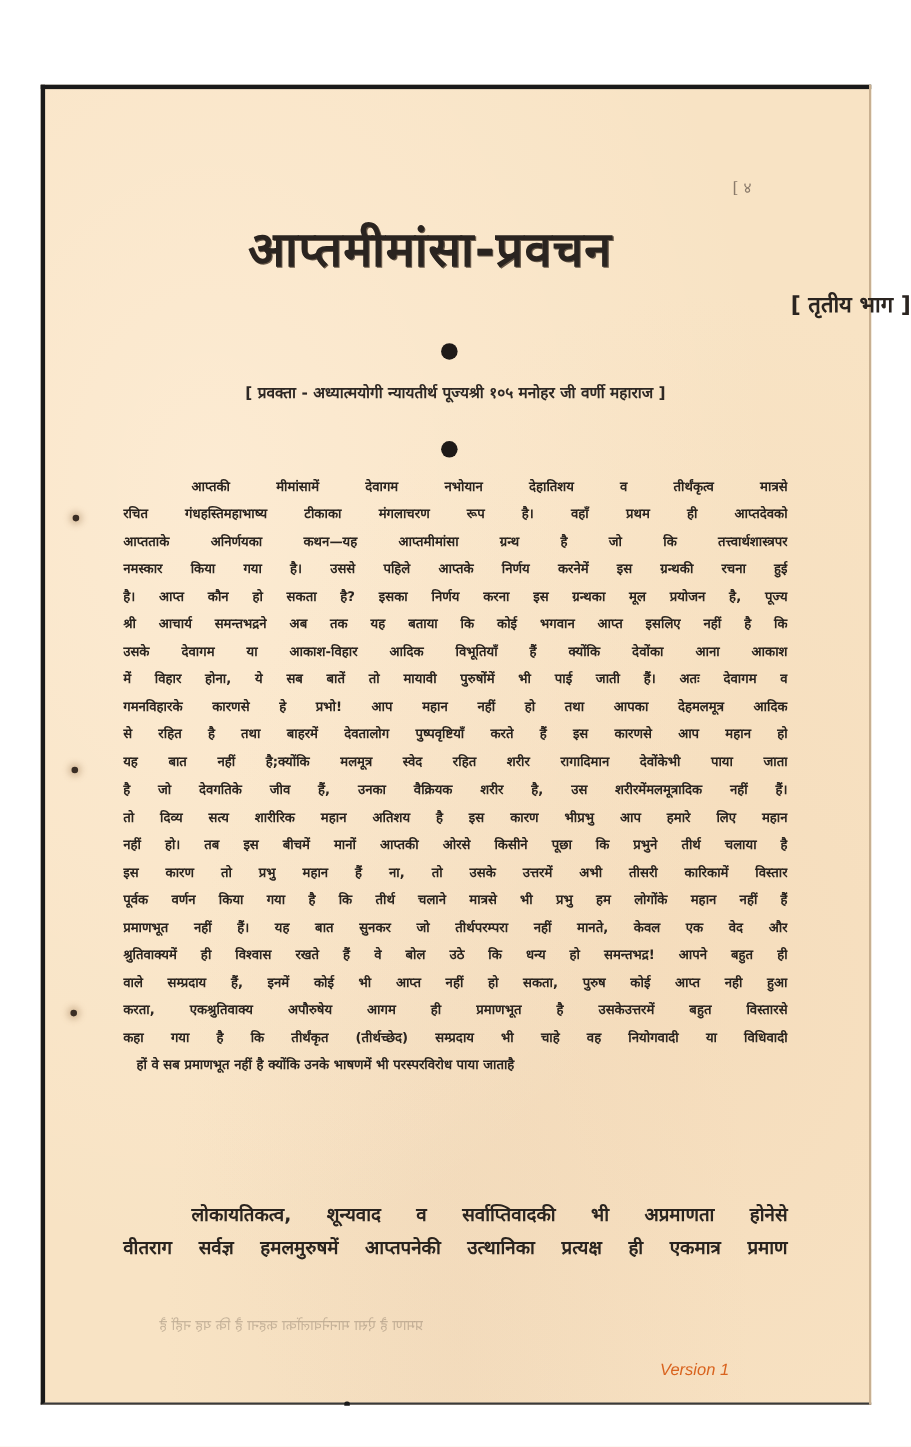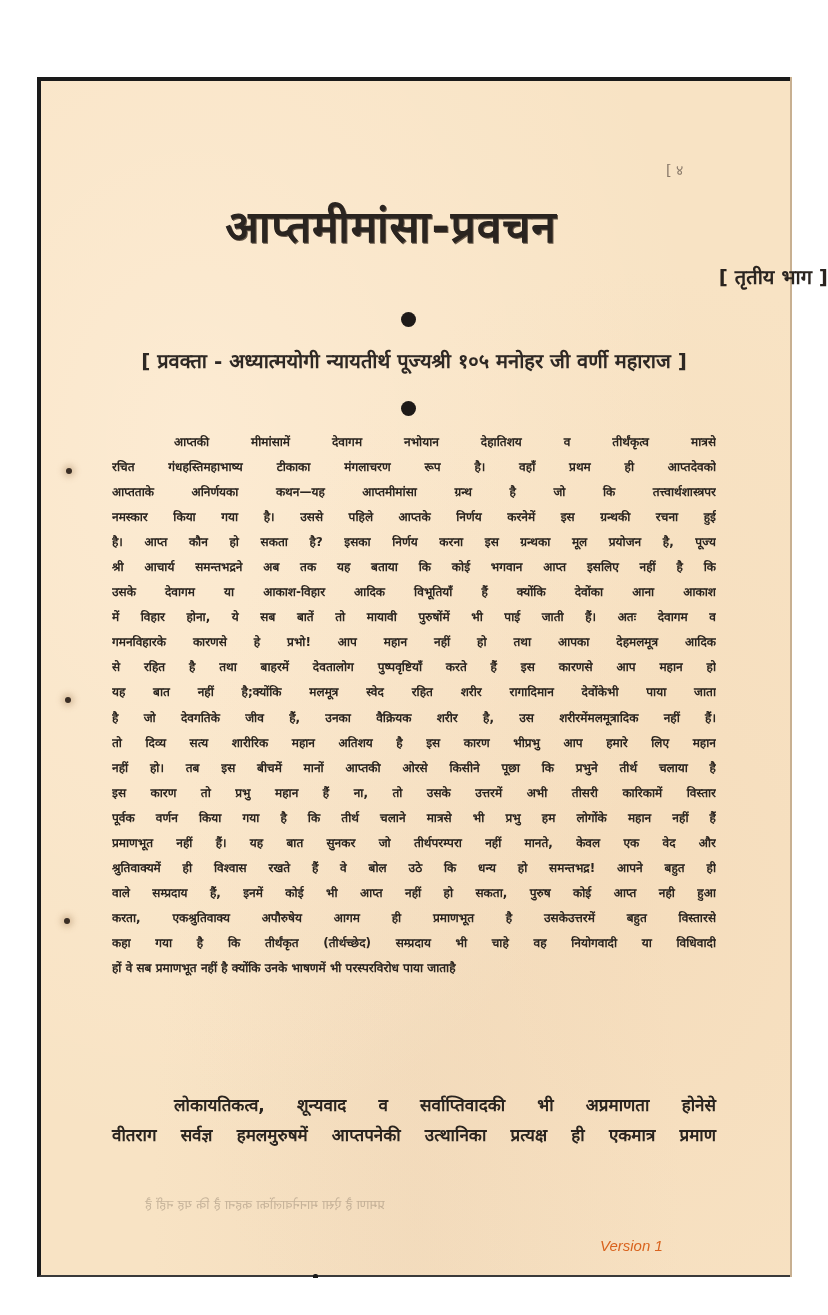--- a/index.html
+++ b/index.html
@@ -87,21 +87,21 @@
       background: #1e1a18;
     }
     .dot-1 { top: 312px; left: 401px; }
     .dot-2 { top: 401px; left: 401px; }
     .speaker-line {
       position: absolute;
       top: 347px;
       left: 0;
       width: 828px;
       text-align: center;
-      font-size: 20px;
+      font-size: 14px;
       font-weight: bold;
       color: #2e2824;
     }
     .body-text {
       position: absolute;
       left: 112px;
       top: 430px;
       width: 604px;
       font-size: 12px;
       line-height: 25.05px;
@@ -114,20 +114,21 @@
       text-align-last: justify;
       display: block;
       height: 25.05px;
       overflow: hidden;
     }
     .body-text .line.first {
       padding-left: 62px;
     }
     .body-text .line.last {
       text-align-last: left;
+      margin-left: 12px;
     }
     .section-heading {
       position: absolute;
       left: 112px;
       top: 1090px;
       width: 604px;
       font-size: 17px;
       line-height: 30px;
       color: #2a241f;
       font-weight: bold;

